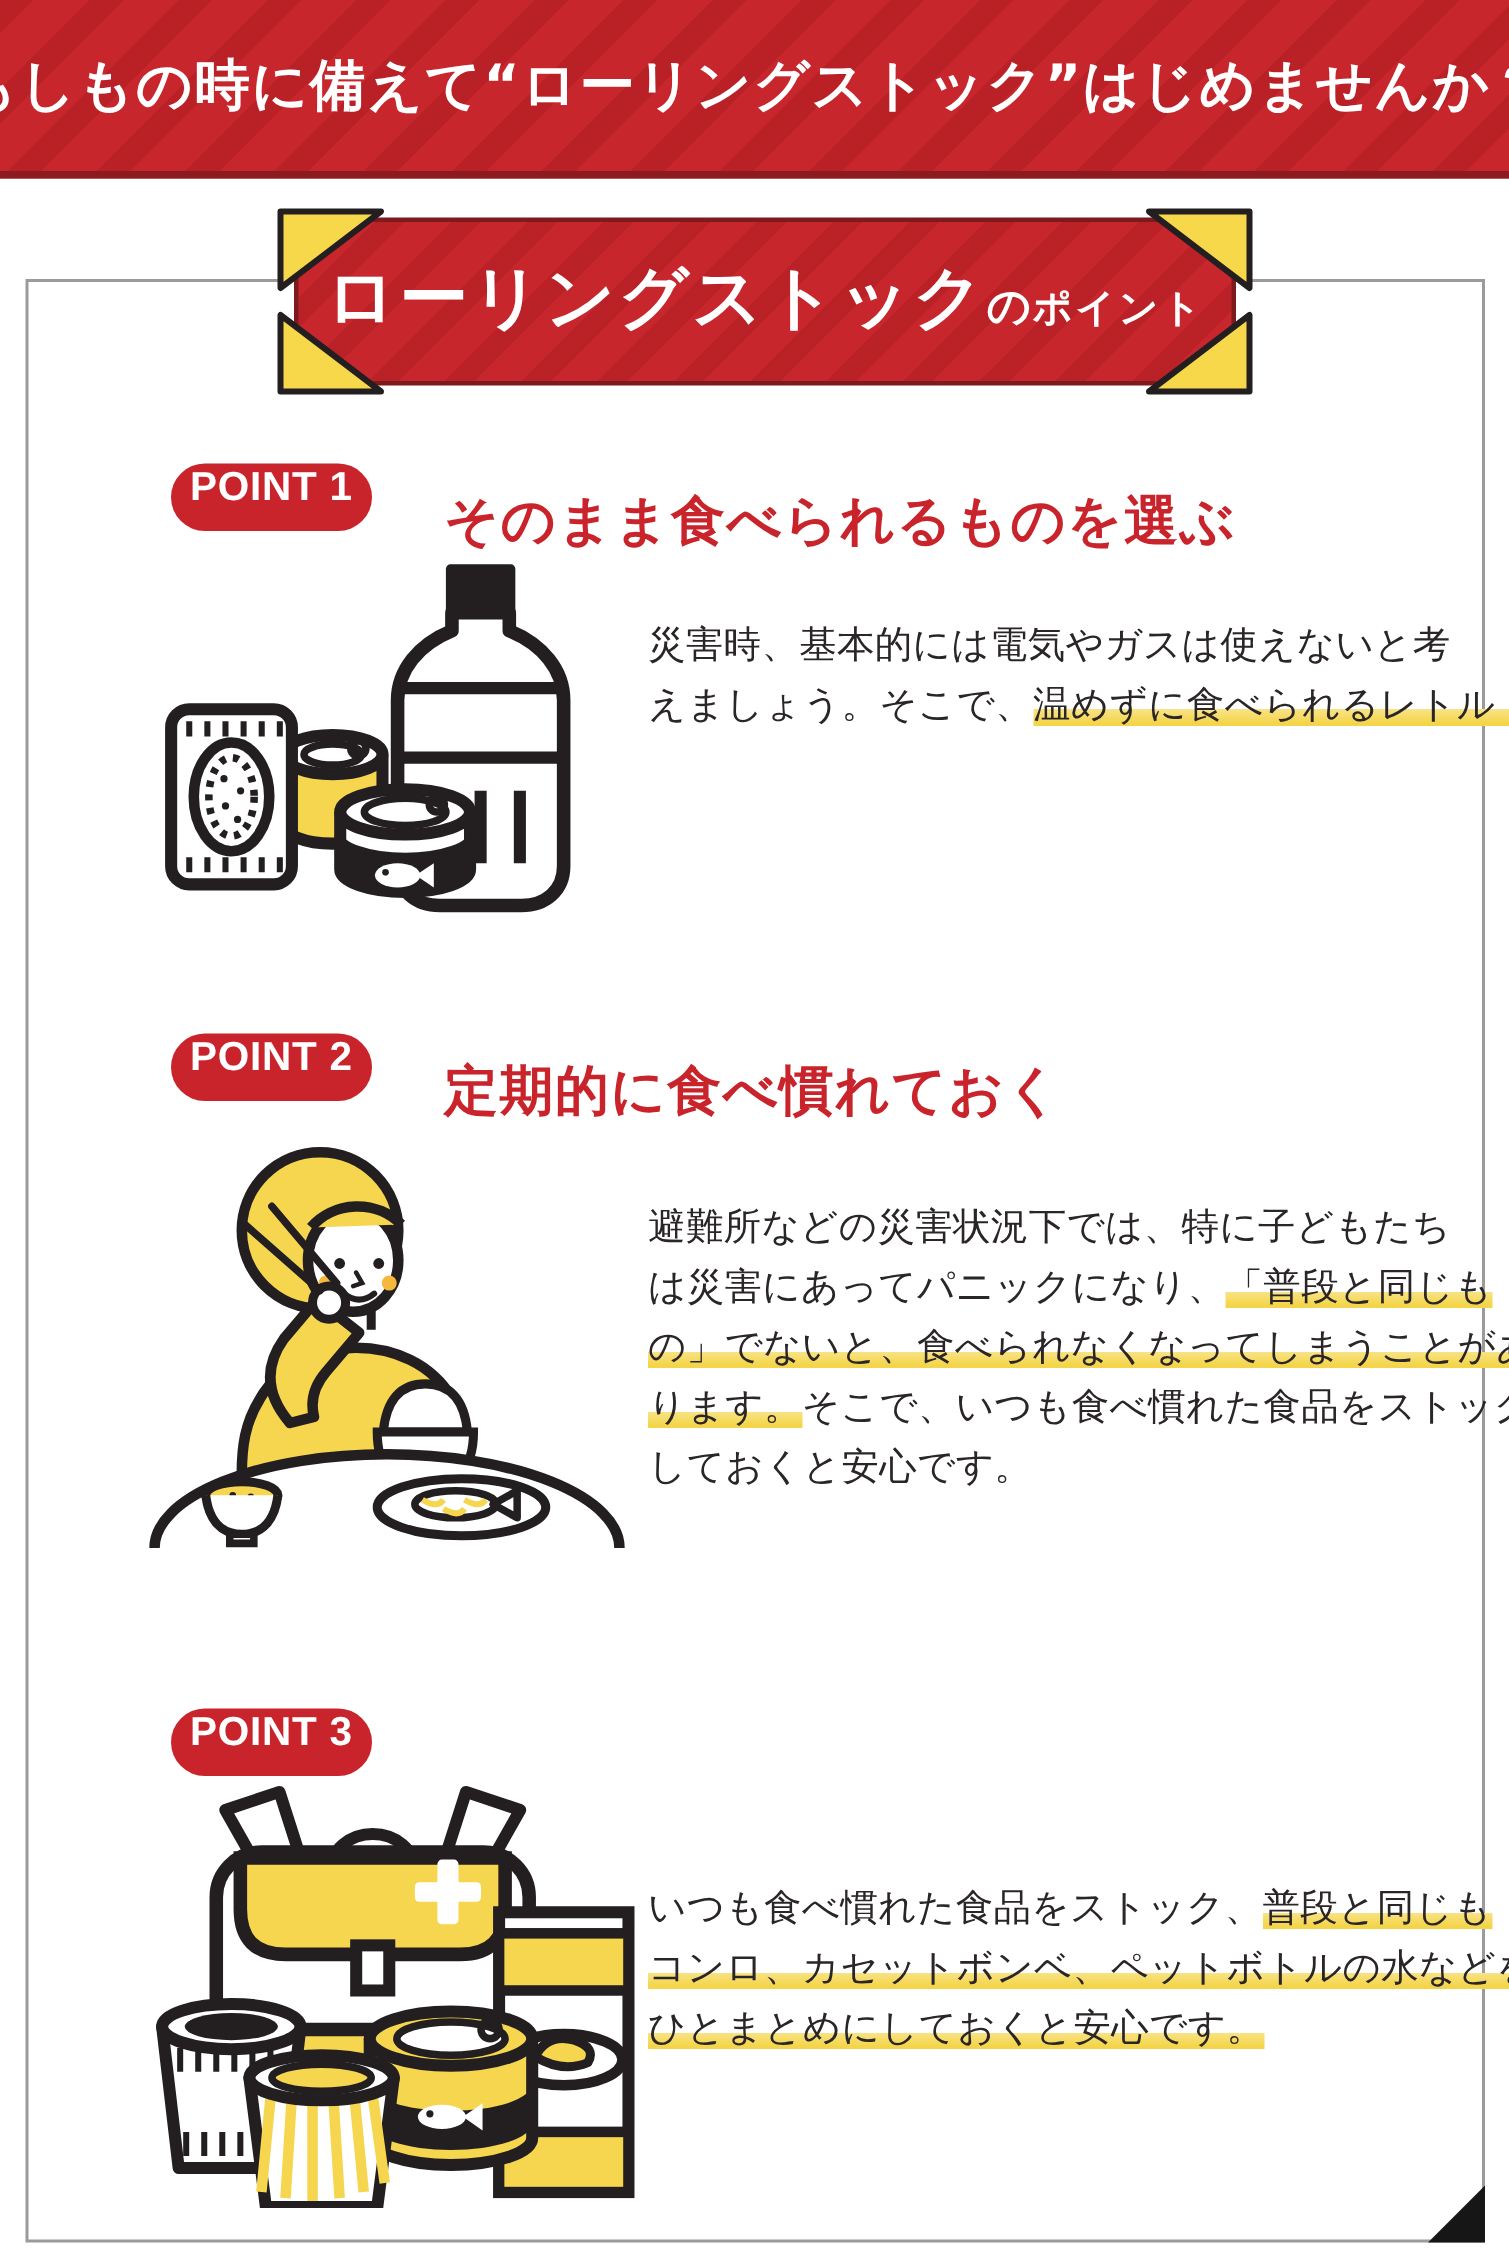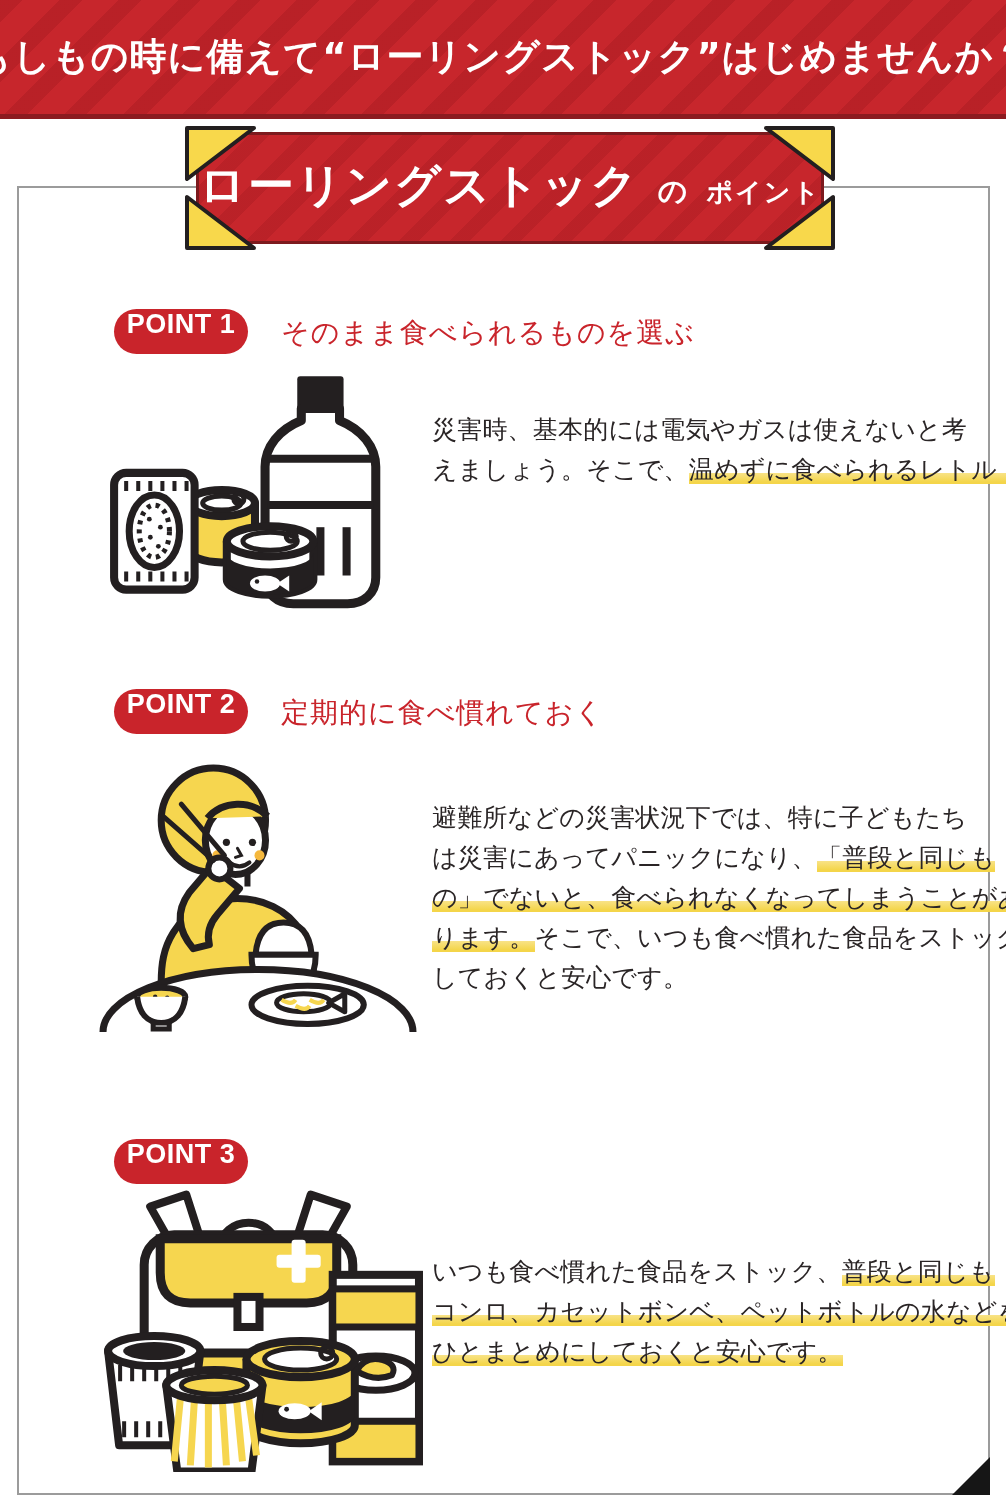--- a/index.html
+++ b/index.html
@@ -12,38 +12,38 @@
     border-bottom:5px solid #8c1b20;display:flex;align-items:center;justify-content:center;z-index:2;}
   .top-banner-title{color:#ffffff;font-size:37px;font-weight:800;letter-spacing:1px;white-space:nowrap;margin:0;}
 
   
   .card{position:absolute;left:17px;top:186px;width:969px;height:1305px;background:#ffffff;
     border:2px solid #9b9b9b;z-index:1;}
   .fold{position:absolute;right:-2px;bottom:-2px;width:0;height:0;
     border-left:38px solid transparent;border-bottom:38px solid #161616;}
 
   
-  .title-banner{position:absolute;left:196px;top:132px;width:622px;height:106px;
+  .title-banner{position:absolute;left:196px;top:145px;width:622px;height:106px;
     background:repeating-linear-gradient(135deg, rgba(120,10,16,0.16) 0 14px, rgba(120,10,16,0) 14px 36px),#c7262c;
-    border:3px solid #7d1a1e;border-radius:3px;display:flex;align-items:baseline;justify-content:space-between;z-index:4;}
+    border:3px solid #7d1a1e;border-radius:3px;display:flex;align-items:baseline;justify-content:center;z-index:4;}
   .title-banner .t-main{color:#fff;font-size:46px;font-weight:800;letter-spacing:2px;line-height:100px;}
   .title-banner .t-no{color:#fff;font-size:29px;font-weight:800;letter-spacing:1px;}
   .title-banner .t-sub{color:#fff;font-size:26px;font-weight:800;letter-spacing:2px;}
   .corner{position:absolute;width:74px;height:58px;z-index:5;}
   .corner.tl{left:-15px;top:-10px;}
   .corner.tr{right:-15px;top:-10px;transform:scaleX(-1);}
   .corner.bl{left:-15px;bottom:-10px;transform:scaleY(-1);}
   .corner.br{right:-15px;bottom:-10px;transform:scale(-1,-1);}
 
   
   .badge{position:absolute;left:114px;width:134px;height:45px;background:#c9242b;border-radius:23px;
     color:#fff;display:flex;justify-content:center;font-size:27px;font-weight:800;
     font-family:"Liberation Sans",sans-serif;letter-spacing:0.5px;z-index:3;}
-  .heading{position:absolute;left:280px;height:44px;line-height:44px;color:#c9242b;font-size:28px;
-    font-weight:400;letter-spacing:1px;white-space:nowrap;z-index:3;margin:1px;}
+  .heading{position:absolute;left:280px;height:44px;line-height:44px;color:#c9242b;font-size:36px;
+    font-weight:700;letter-spacing:1px;white-space:nowrap;z-index:3;margin:16px;}
   .body-block{position:absolute;left:432px;width:560px;z-index:3;}
   .bl{margin:0;font-size:25px;line-height:40px;color:#2a2526;white-space:nowrap;letter-spacing:0.2px;}
   .hl{background-image:linear-gradient(to top, #f4d54a 2px, #f8e387 11px, rgba(248,227,135,0) 11px);}
   .illu{position:absolute;z-index:3;}
 </style>
 </head>
 <body>
 
 <div class="page">
 

